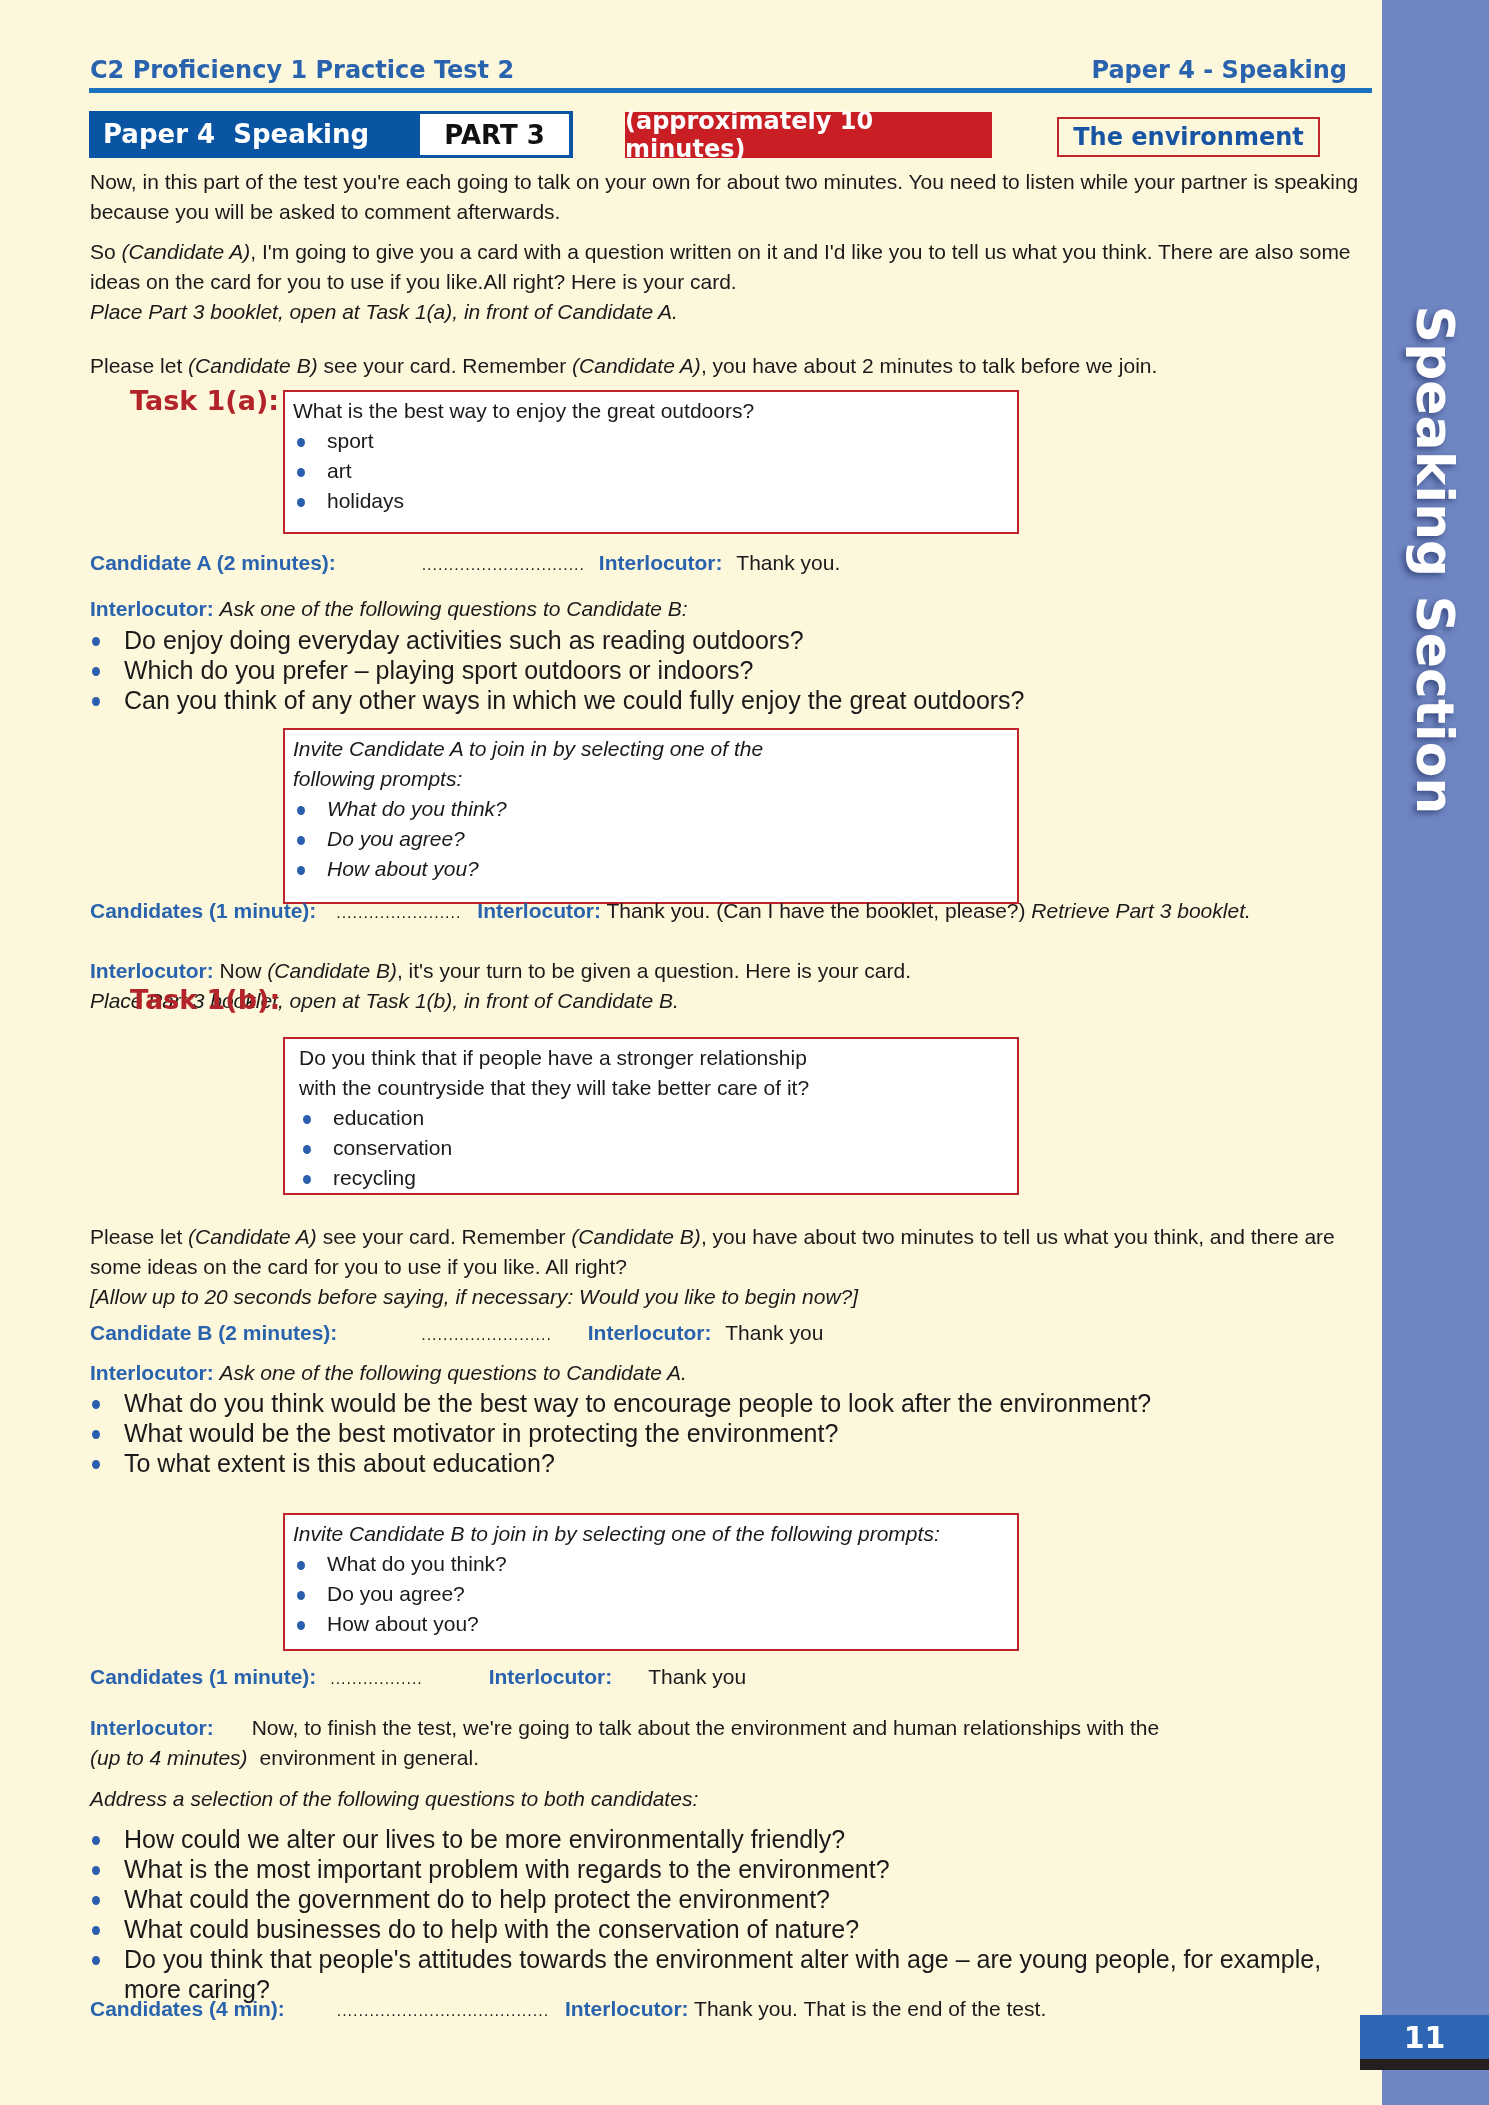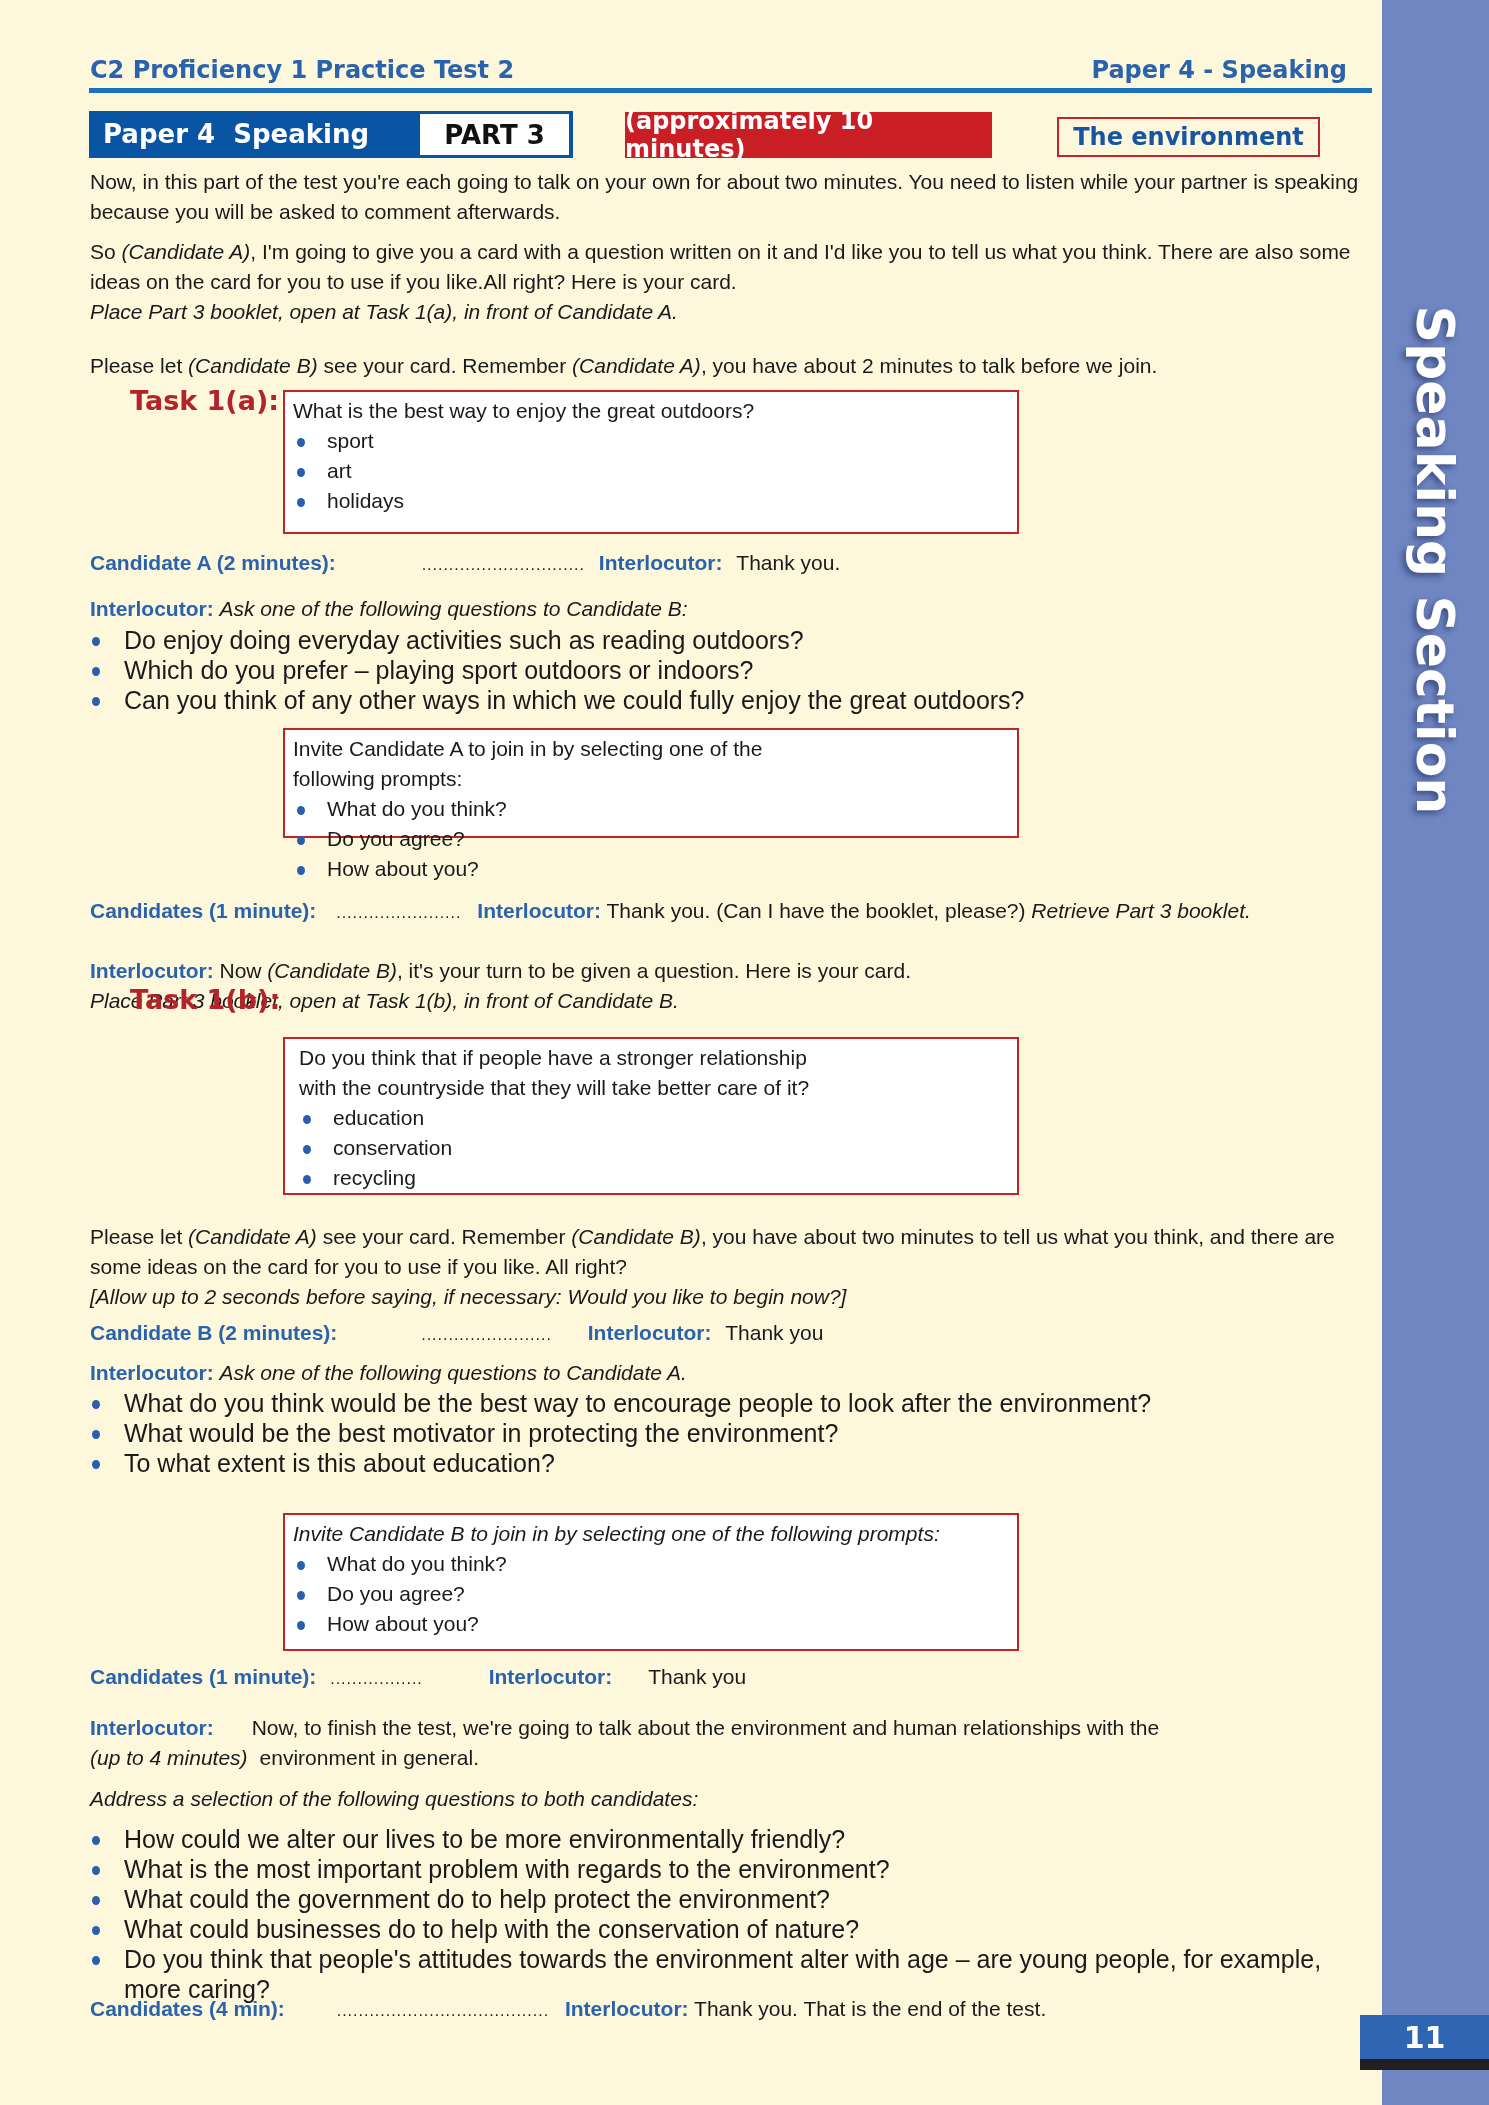--- a/index.html
+++ b/index.html
@@ -81,21 +81,21 @@
 
 <div class="p" style="top:594px;">
   <span class="lbl">Interlocutor:</span> <span class="i">Ask one of the following questions to Candidate B:</span>
 </div>
 <div class="qlist" style="top:625px;">
   <div class="bul">Do enjoy doing everyday activities such as reading outdoors?</div>
   <div class="bul">Which do you prefer – playing sport outdoors or indoors?</div>
   <div class="bul">Can you think of any other ways in which we could fully enjoy the great outdoors?</div>
 </div>
 
-<div class="card" style="top:728px;height:110px;">
+<div class="card" style="top:728px;height:176px;font-style:italic;">
   <div>Invite Candidate A to join in by selecting one of the</div>
   <div>following prompts:</div>
   <div class="bul">What do you think?</div>
   <div class="bul">Do you agree?</div>
   <div class="bul">How about you?</div>
 </div>
 
 <div class="p" style="top:896px;">
   <span class="lbl">Candidates (1 minute):</span>
   <span class="dots" style="margin-left:14px;">.......................</span>
@@ -112,21 +112,21 @@
 <div class="card" style="top:1037px;height:158px;padding-left:14px;">
   <div>Do you think that if people have a stronger relationship</div>
   <div>with the countryside that they will take better care of it?</div>
   <div class="bul">education</div>
   <div class="bul">conservation</div>
   <div class="bul">recycling</div>
 </div>
 
 <div class="p" style="top:1222px;">
   <span>Please let </span><span class="i">(Candidate A)</span><span> see your card. Remember </span><span class="i">(Candidate B)</span><span>, you have about two minutes to tell us what you think, and there are some ideas on the card for you to use if you like. All right?</span><br>
-  <span class="i">[Allow up to 2 seconds before saying, if necessary: Would you like to begin now?]</span>
+  <span class="i">[Allow up to 20 seconds before saying, if necessary: Would you like to begin now?]</span>
 </div>
 
 <div class="p" style="top:1318px;">
   <span class="lbl">Candidate B (2 minutes):</span>
   <span class="dots" style="margin-left:78px;">........................</span>
   <span class="lbl" style="margin-left:30px;">Interlocutor:</span>
   <span style="margin-left:8px;">Thank you</span>
 </div>
 
 <div class="p" style="top:1358px;">

